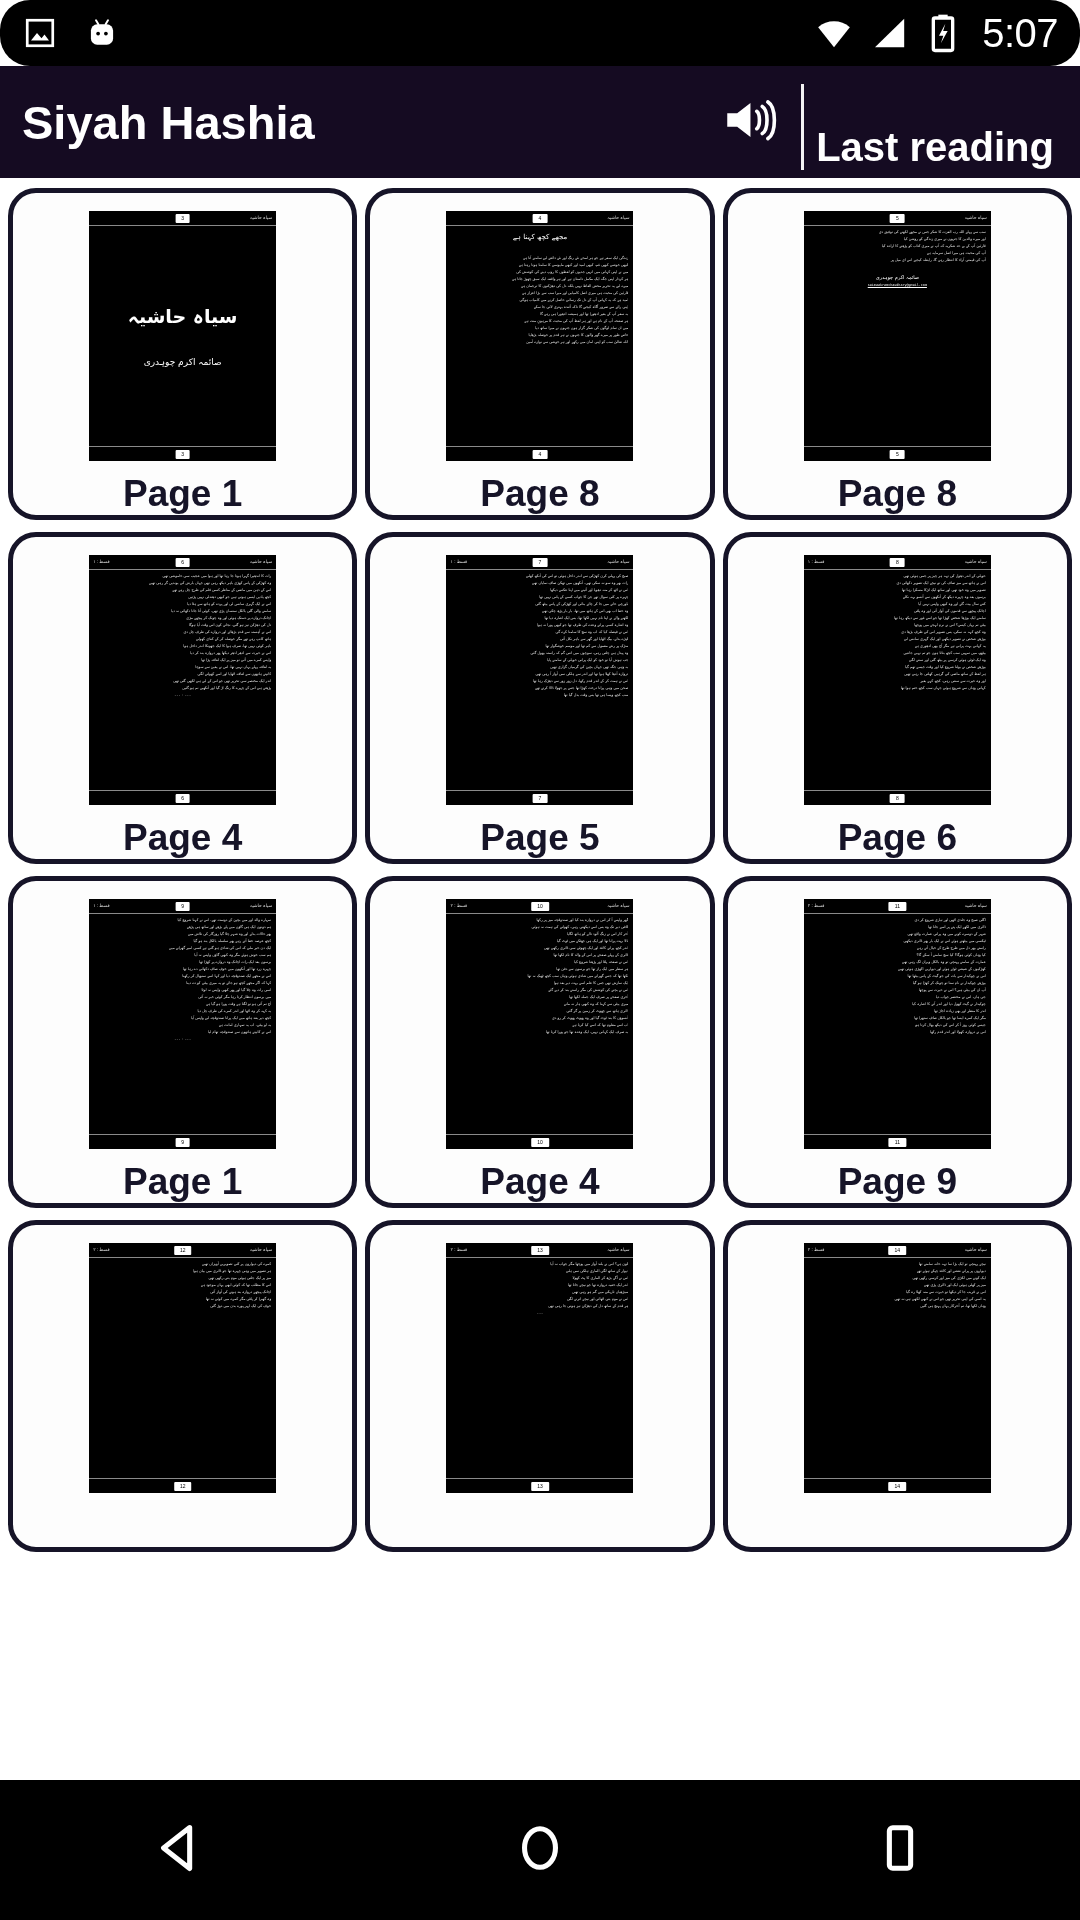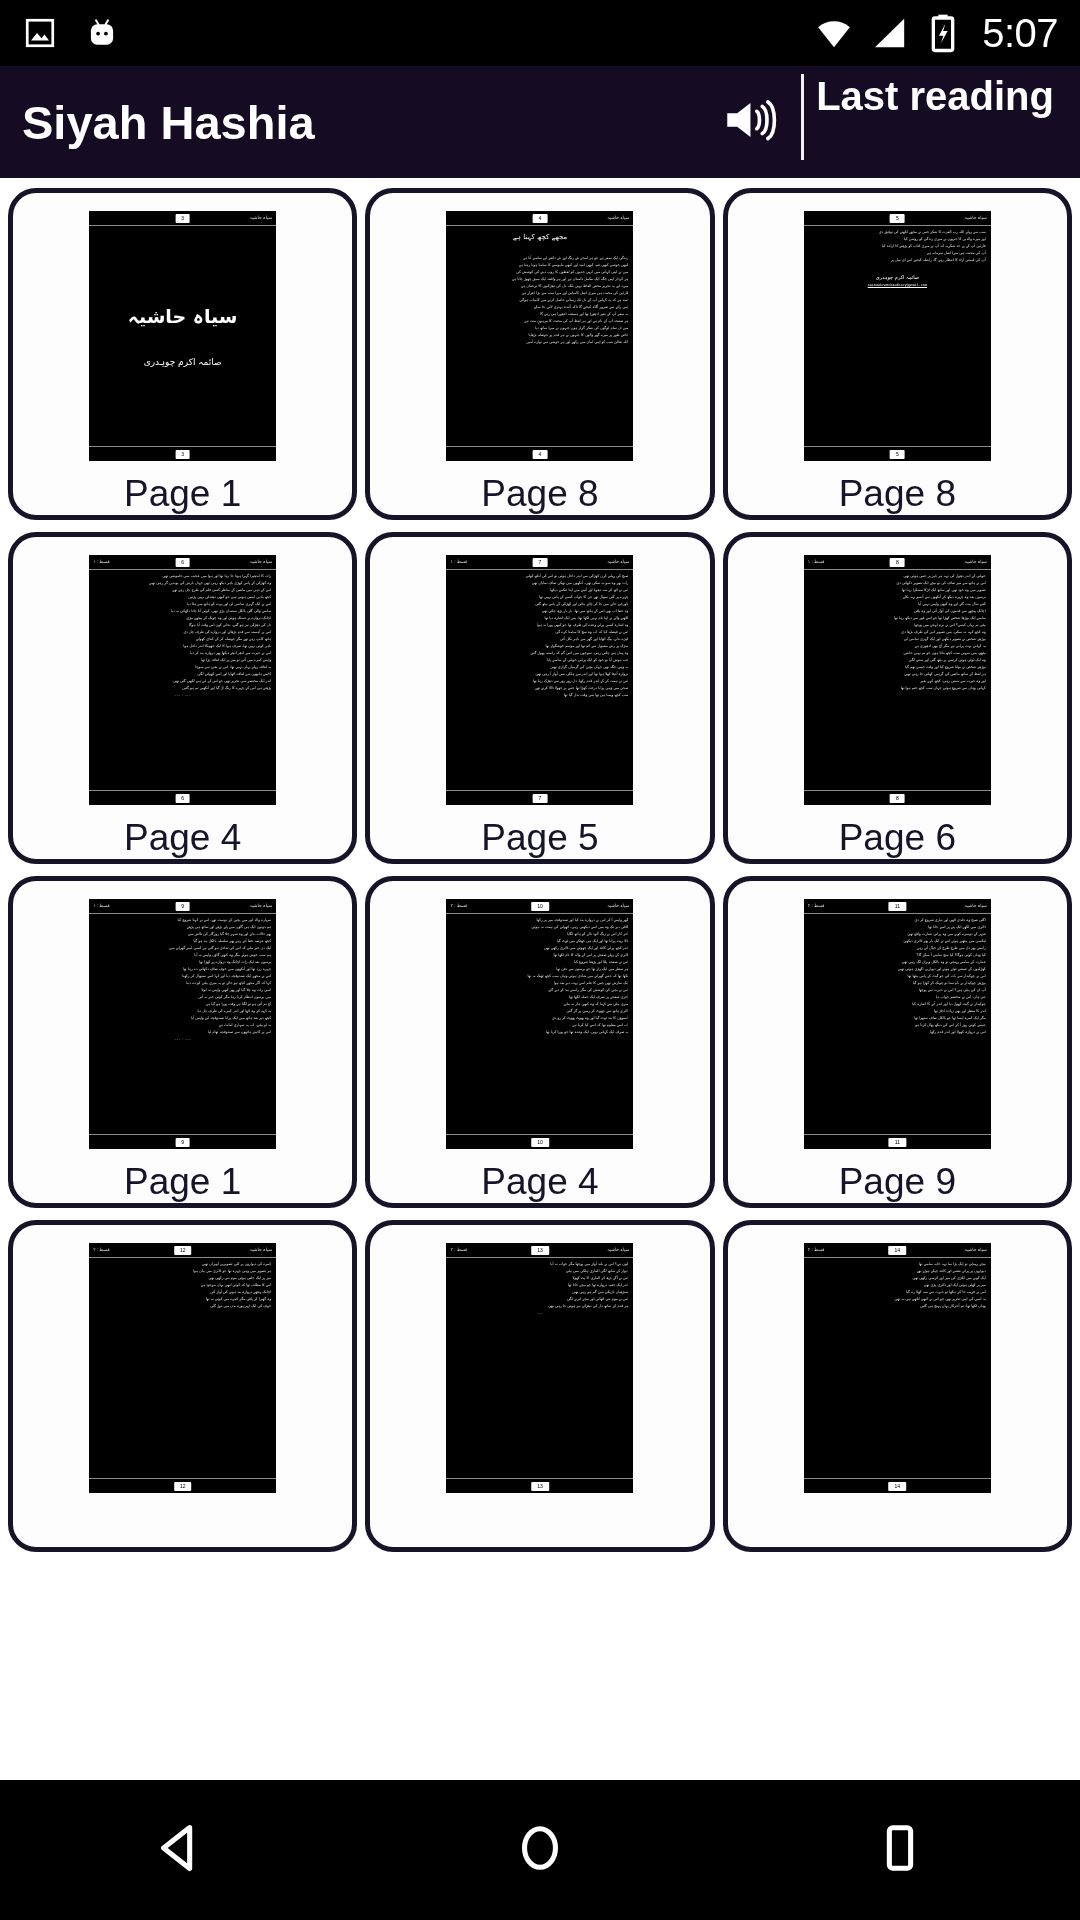--- a/index.html
+++ b/index.html
@@ -10,20 +10,21 @@
     overflow:hidden;
   }
 
   
   .status-bar{
     height:66px; width:1080px;
     background:#000000;
     display:flex; 
     padding:0 22px;
     position:relative;
+    border-radius:30px;
   }
   .status-left{ display:flex; align-items:center; gap:26px; }
   .status-right{ display:flex; align-items:center; gap:16px; margin-left:auto; }
   .status-clock{
     color:#ffffff; font-size:40px; font-weight:400;
     letter-spacing:-0.5px; margin-left:6px;
   }
   .sicon{ display:block; }
 
   
@@ -32,21 +33,21 @@
     background:#150b22;
     display:flex; align-items:center;
     padding:8px 22px;
     position:relative;
   }
   .app-title{
     color:#ffffff; font-size:47px; font-weight:bold;
     letter-spacing:0px; white-space:nowrap;
   }
   .toolbar-right{
-    margin-left:auto; display:flex; align-items:flex-start; height:100%;
+    margin-left:auto; display:flex; align-items:flex-end; height:100%;
   }
   .speaker-btn{
     width:96px; height:100%;
     display:flex; align-items:center; justify-content:center;
   }
   .tb-divider{
     width:3px; height:86px; background:#ffffff; opacity:.95;
     margin:0 12px 0 4px;
   }
   .last-reading{
@@ -145,21 +146,21 @@
     color:#ffffff; font-size:3.4px; direction:ltr; text-align:center;
     text-decoration:underline; margin-top:3px;
     font-family:"DejaVu Sans Mono", monospace;
   }
   .u-sign{
     color:#ffffff; font-size:5px; direction:rtl; text-align:center;
     margin-top:10px; font-family:"DejaVu Sans", sans-serif;
   }
 
   .page-label{
-    color:#161428; font-size:37px; font-weight:normal;
+    color:#161428; font-size:37px; font-weight:bold;
     margin-top:14px; line-height:1;
   }
 
   
   .page-card.partial{ height:332px; }
 
   
   .navbar{
     position:absolute; left:0; bottom:0;
     width:1080px; height:140px;

